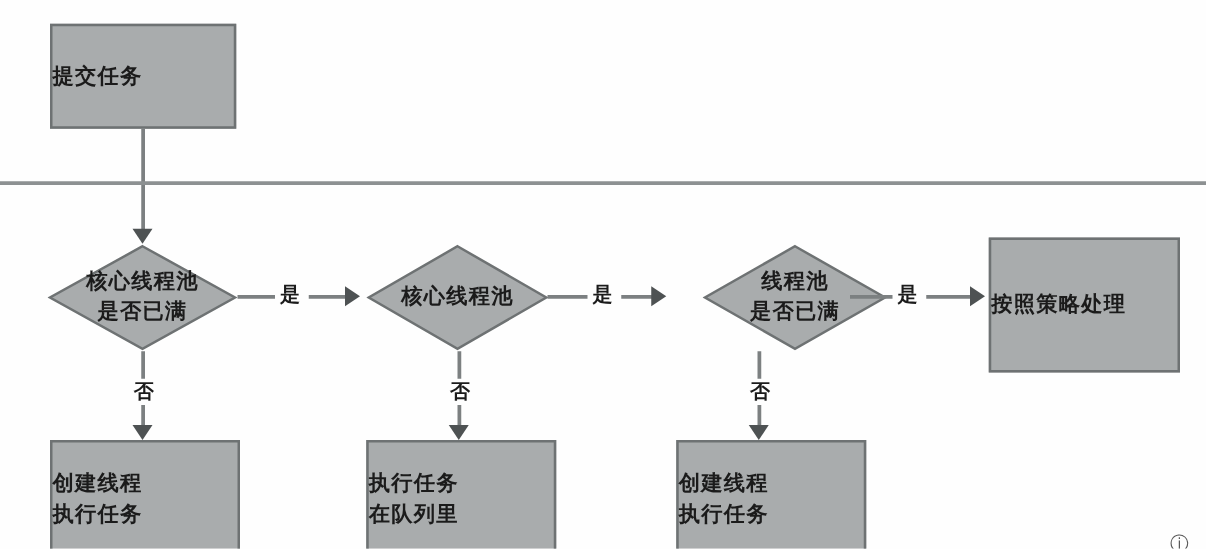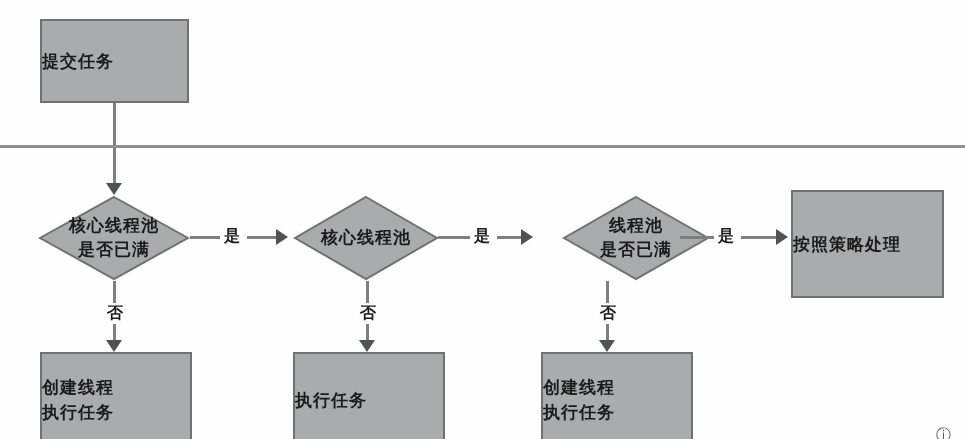--- a/index.html
+++ b/index.html
@@ -197,20 +197,21 @@
     <div>按照策略处理</div>
   </div>
 
   <div class="node box" style="left:40px; top:352px; width:152px; height:96px;">
     <div>创建线程</div>
     <div>执行任务</div>
   </div>
 
   <div class="node box" style="left:293px; top:352px; width:152px; height:96px;">
     <div>执行任务</div>
+    <div>在队列里</div>
   </div>
 
   <div class="node box" style="left:541px; top:352px; width:152px; height:96px;">
     <div>创建线程</div>
     <div>执行任务</div>
   </div>
 
   <div class="watermark" style="left:936px; top:428px;">ⓘ</div>
 
 </div>

